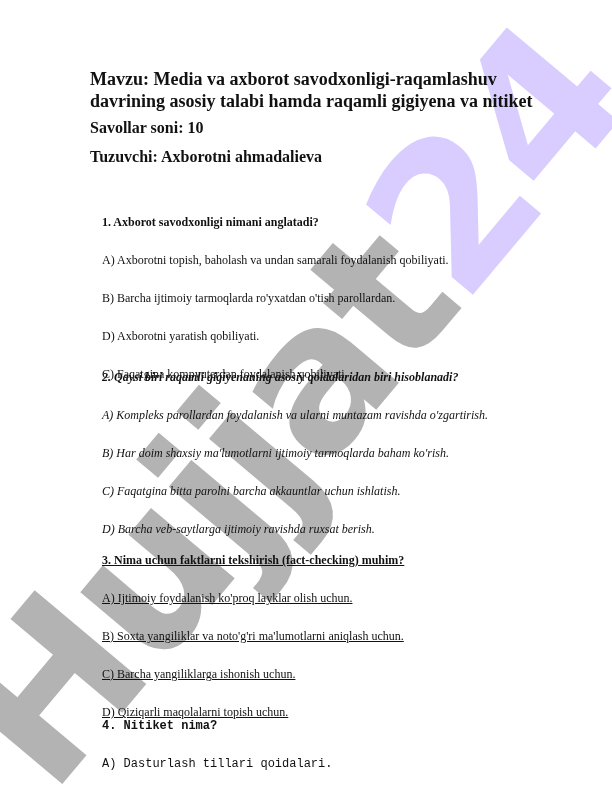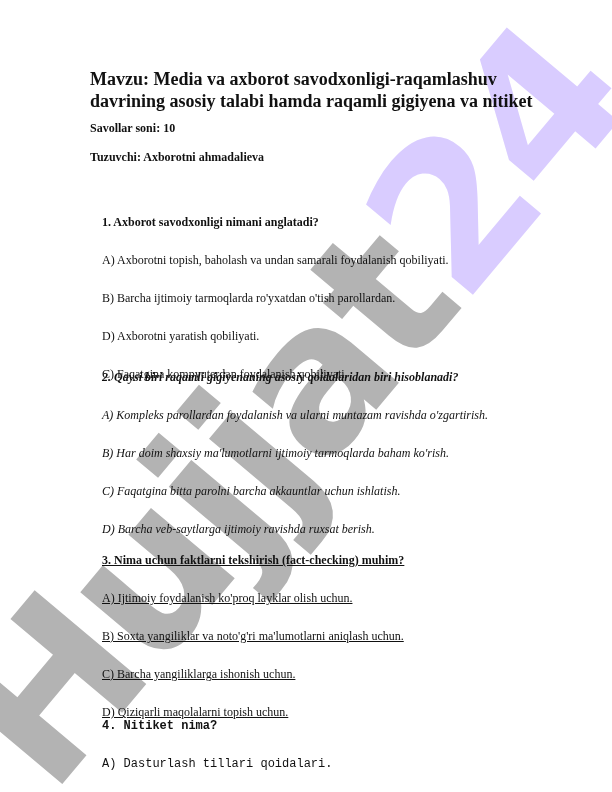--- a/index.html
+++ b/index.html
@@ -44,21 +44,21 @@
       width: 450px;
       font-weight: bold;
       font-size: 18px;
       line-height: 22px;
       margin: 0;
     }
     .header-line {
       position: absolute;
       left: 0;
       font-weight: bold;
-      font-size: 12px;
+      font-size: 16px;
       line-height: 18px;
       margin: 0;
       white-space: nowrap;
     }
     .question {
       position: absolute;
       left: 0;
       width: 460px;
     }
     .question-title {

